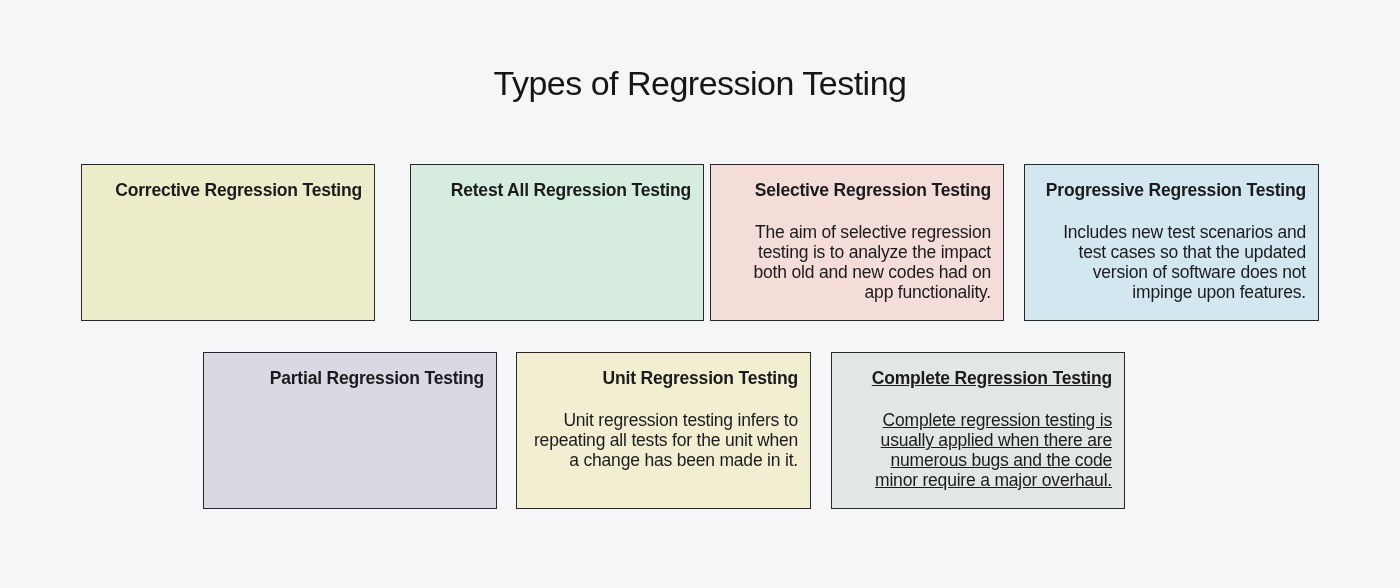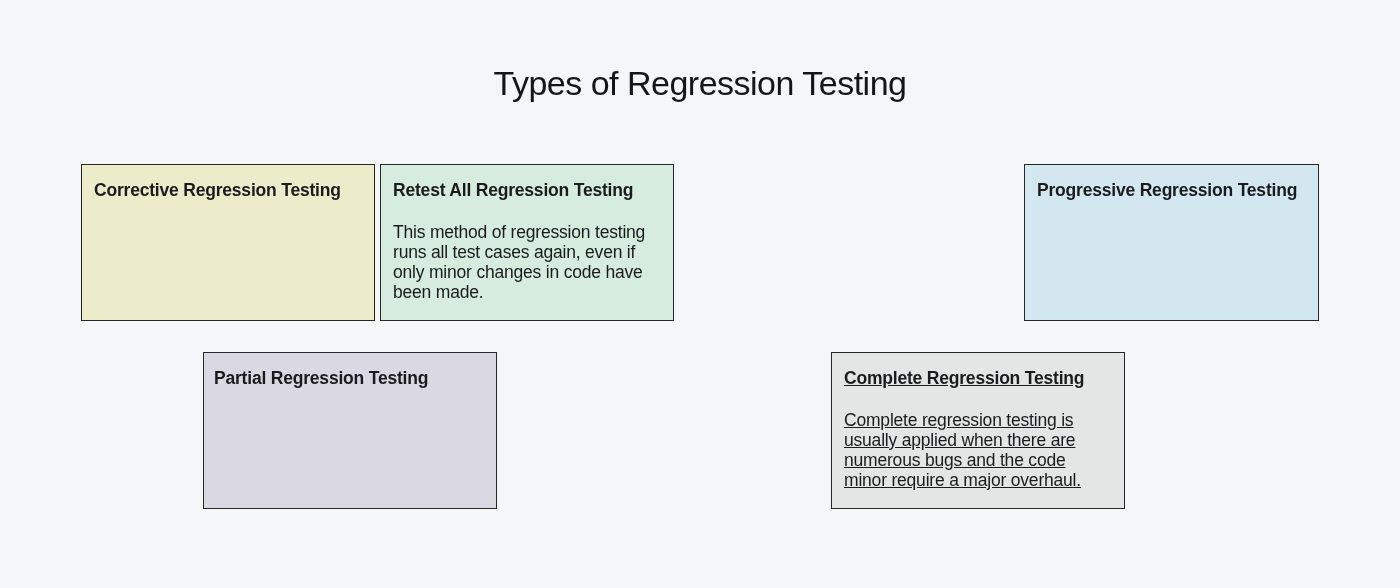--- a/index.html
+++ b/index.html
@@ -29,70 +29,78 @@
     color: #161618;
     margin: 0;
   }
   .card {
     position: absolute;
     width: 294px;
     height: 157px;
     box-sizing: border-box;
     border: 1.6px solid #27272a;
     padding: 15px 12px 10px 12px;
-    text-align: left;
+    text-align: right;
     color: #1b1b1d;
   }
   .card h2 {
     margin: 0 0 21px 0;
     font-size: 17.5px;
     font-weight: 700;
     line-height: 21px;
     letter-spacing: -0.2px;
   }
   .card p {
     margin: 0;
     font-size: 17.5px;
     line-height: 20px;
     letter-spacing: -0.2px;
   }
   
   .pos-0 { left: 81px;   top: 164px; }
-  .pos-1 { left: 380px;  top: 164px; }
+  .pos-1 { left: 410px;  top: 164px; }
   .pos-2 { left: 710px;  top: 164px; }
   .pos-3 { left: 1024px; top: 164px; width: 295px; }
   
   .pos-4 { left: 203px;  top: 352px; padding-left: 10px; }
   .pos-5 { left: 516px;  top: 352px; width: 295px; }
   .pos-6 { left: 831px;  top: 352px; }
 </style>
 </head>
 <body style="background-color: rgb(245, 246, 248);">
 
 <div class="canvas">
 
   <h1 class="page-title">Types of Regression Testing</h1>
 
   <div class="card pos-0" style="background-color: rgb(237, 236, 202);">
     <h2>Corrective Regression Testing</h2>
   </div>
 
   <div class="card pos-1" style="background-color: rgb(213, 236, 223);">
     <h2>Retest All Regression Testing</h2>
-    <p>This method of regression testing runs all test cases again, even if only minor changes in code have been made.</p>
   </div>
 
+  <div class="card pos-2" style="background-color: rgb(244, 220, 216);">
+    <h2>Selective Regression Testing</h2>
+    <p>The aim of selective regression testing is to analyze the impact both old and new codes had on app functionality.</p>
+  </div>
 
   <div class="card pos-3" style="background-color: rgb(211, 231, 240);">
     <h2>Progressive Regression Testing</h2>
+    <p>Includes new test scenarios and test cases so that the updated version of software does not impinge upon features.</p>
   </div>
 
   <div class="card pos-4" style="background-color: rgb(217, 216, 227);">
     <h2>Partial Regression Testing</h2>
   </div>
 
+  <div class="card pos-5" style="background-color: rgb(242, 238, 209);">
+    <h2>Unit Regression Testing</h2>
+    <p>Unit regression testing infers to repeating all tests for the unit when a change has been made in it.</p>
+  </div>
 
   <div class="card pos-6" style="background-color: rgb(226, 231, 229); text-decoration: underline;">
     <h2>Complete Regression Testing</h2>
     <p>Complete regression testing is usually applied when there are numerous bugs and the code minor require a major overhaul.</p>
   </div>
 
 </div>
 
 </body></html>

